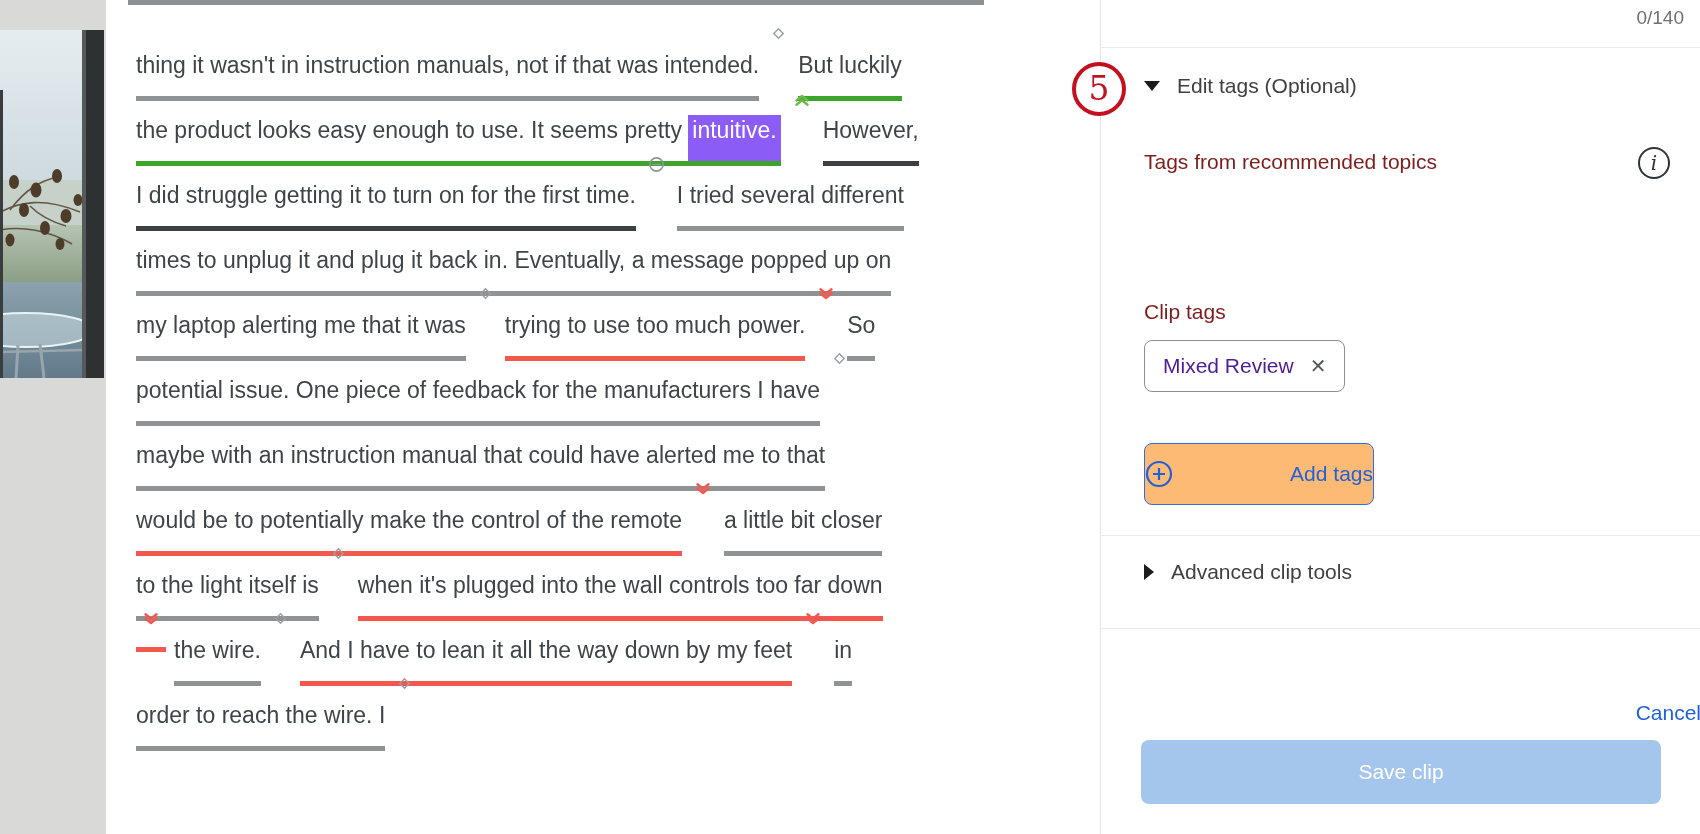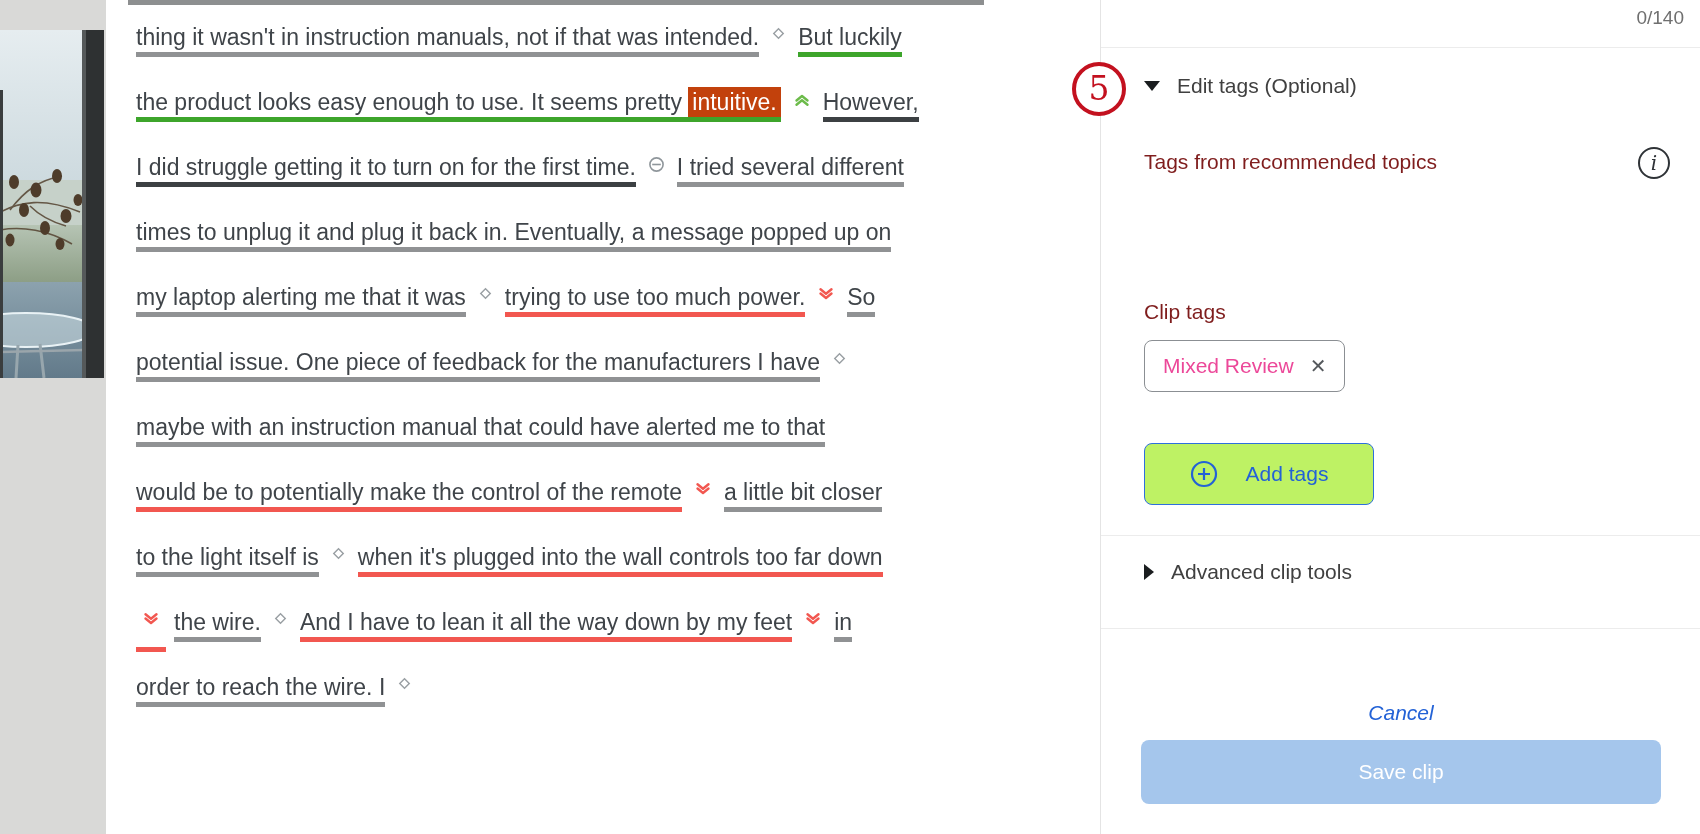--- a/index.html
+++ b/index.html
@@ -8,50 +8,50 @@
 
   
   .rail{position:absolute;left:0;top:0;width:106px;height:834px;background:#d9d9d7;}
   .photo{position:absolute;left:0;top:30px;width:104px;height:348px;display:block;}
 
   
   .transcript{position:absolute;left:106px;top:0;width:994px;height:834px;background:#ffffff;}
   .cut-underline{position:absolute;left:22px;top:0;width:856px;height:5px;background:#8d8f90;}
   .tlines{position:absolute;left:30px;top:22px;width:930px;}
   .tline{height:65px;white-space:nowrap;font-size:23px;line-height:30px;color:#3f4449;}
-  .seg{display:inline-block;padding-bottom:0;border-bottom:5px solid transparent;vertical-align:top;}
+  .seg{display:inline-block;padding-bottom:16px;border-bottom:5px solid transparent;vertical-align:top;margin-top:28px;}
   .seg.u-gray{border-bottom-color:#909294;}
   .seg.u-dark{border-bottom-color:#3c4043;}
   .seg.u-green{border-bottom-color:#3da52b;}
   .seg.u-red{border-bottom-color:#f25750;}
-  .seg.hl{background:#c2410c;color:#ffffff;padding-left:4px;padding-right:4px;}
+  .seg.hl{background:#8b5cf6;color:#ffffff;padding-left:4px;padding-right:4px;}
   .ticon{display:inline-block;vertical-align:top;margin:4px 12px 0 12px;line-height:1;}
   .ticon svg{display:block;}
   .iconseg{display:inline-block;padding:0 6px 10px 6px;border-bottom:5px solid transparent;vertical-align:top;margin-right:8px;}
   .iconseg.u-red{border-bottom-color:#f25750;}
   .iconseg .ticon{margin:4px 0 0 0;}
 
   
   .panel{position:absolute;left:1100px;top:0;width:600px;height:834px;background:#ffffff;border-left:1px solid #e4e4e4;box-sizing:border-box;}
   .counter{position:absolute;top:7px;right:16px;font-size:19px;color:#6f6f6f;}
   .hdiv{position:absolute;left:0;width:600px;height:1px;background:#ececec;}
   .badge{position:absolute;left:-29px;top:62px;width:46px;height:46px;border-radius:50%;border:4px solid #c3111f;background:#ffffff;color:#c3111f;font-family:"DejaVu Serif","Liberation Serif",serif;font-size:33px;line-height:46px;text-align:center;z-index:5;}
   .sec-header{position:absolute;left:43px;display:flex;align-items:center;gap:17px;cursor:pointer;}
   .sec-header .label{font-size:21px;color:#404040;}
   .tri-down{width:0;height:0;border-left:8px solid transparent;border-right:8px solid transparent;border-top:10px solid #1a1d1f;}
   .tri-right{width:0;height:0;border-top:8px solid transparent;border-bottom:8px solid transparent;border-left:10px solid #1a1d1f;}
   .row-label{position:absolute;left:43px;font-size:21px;color:#7f1d1d;}
   .info-icon{position:absolute;right:30px;width:32px;height:32px;border:2px solid #2f3337;border-radius:50%;box-sizing:border-box;text-align:center;font-family:"DejaVu Serif","Liberation Serif",serif;font-style:italic;font-size:20px;line-height:28px;color:#2f3337;cursor:pointer;}
   .muted-para{position:absolute;left:43px;width:525px;font-size:21px;line-height:37px;color:#7d8084;}
   .chip{position:absolute;left:43px;display:inline-flex;align-items:center;gap:16px;border:1px solid #8b8f93;border-radius:8px;background:#fff;padding:13px 18px;cursor:pointer;}
-  .chip .chip-label{font-size:21px;color:#ec4899;}
+  .chip .chip-label{font-size:21px;color:#4c1d95;}
   .chip .chip-x{font-size:20px;color:#55595d;cursor:pointer;line-height:1;}
-  .add-btn{position:absolute;left:43px;width:230px;height:62px;border:1px solid #2e6fdd;border-radius:8px;background:#bef264;display:flex;align-items:center;justify-content:center;gap:28px;cursor:pointer;box-sizing:border-box;}
+  .add-btn{position:absolute;left:43px;width:230px;height:62px;border:1px solid #2e6fdd;border-radius:8px;background:#fdba74;display:flex;align-items:center;justify-content:space-between;gap:28px;cursor:pointer;box-sizing:border-box;}
   .add-btn .add-label{font-size:21px;color:#2362d6;}
-  .cancel-link{position:absolute;left:0;width:600px;text-align:center;font-size:21px;color:#2362d6;cursor:pointer;font-style:italic;}
+  .cancel-link{position:absolute;left:0;width:600px;text-align:right;font-size:21px;color:#2362d6;cursor:pointer;}
   .save-btn{position:absolute;left:40px;width:520px;height:64px;border:none;border-radius:8px;background:#a5c6ec;color:#ffffff;font-size:21px;font-family:inherit;cursor:default;}
 </style>
 </head>
 <body>
 
 <div class="stage">
 
   <div class="rail">
     <svg class="photo" viewBox="0 0 104 348" xmlns="http://www.w3.org/2000/svg">
       <defs>

